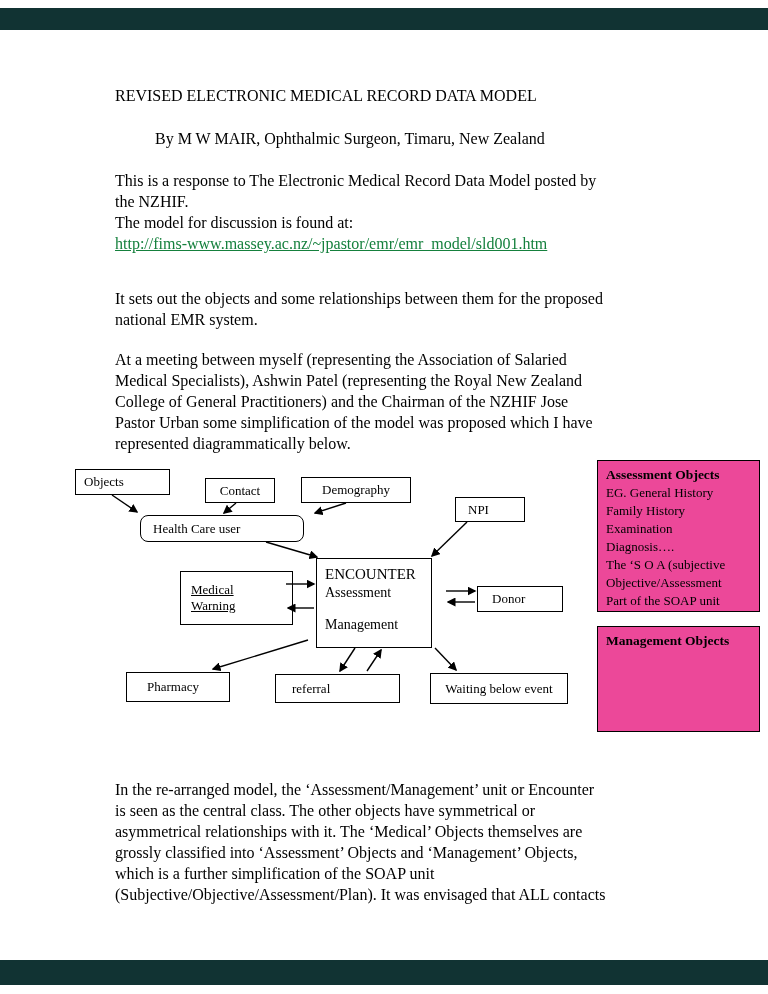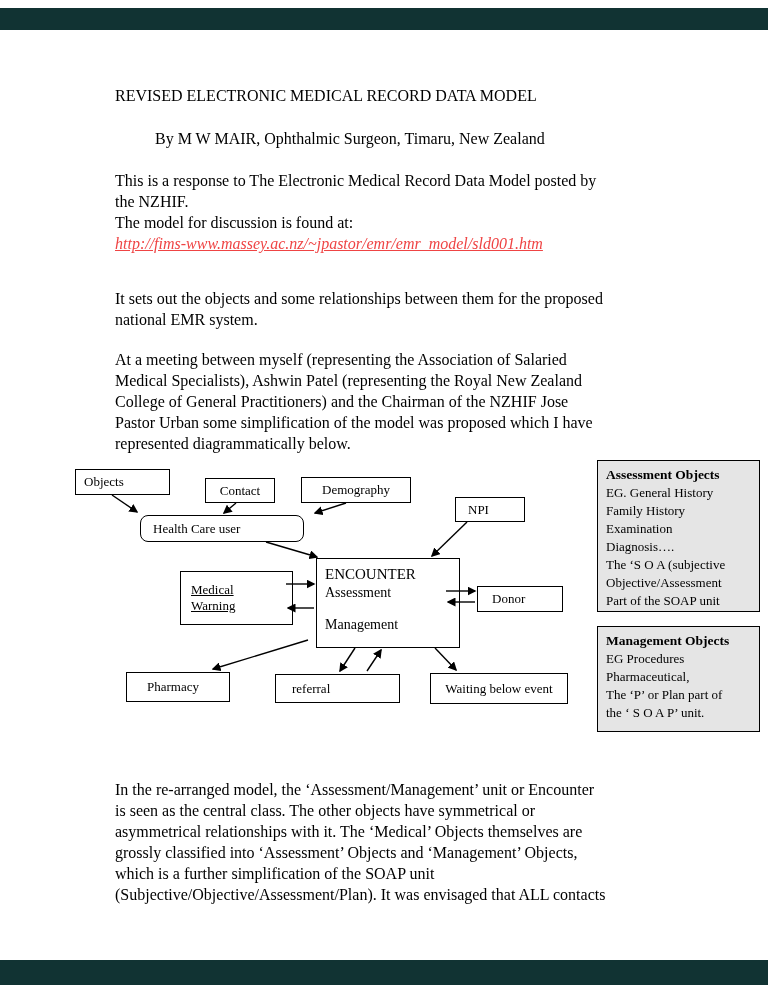--- a/index.html
+++ b/index.html
@@ -43,29 +43,29 @@
   .b-demography { left:301px; top:477px; width:110px; height:26px; align-items:center; }
   .b-npi        { left:455px; top:497px; width:70px;  height:25px; padding-left:12px; }
   .b-hcu        { left:140px; top:515px; width:164px; height:27px; padding-left:12px;border-radius:8px; }
   .b-medwarn    { left:180px; top:571px; width:113px; height:54px; padding-left:10px;text-decoration:underline; }
   .b-donor      { left:477px; top:586px; width:86px;  height:26px; padding-left:14px; }
   .b-pharmacy   { left:126px; top:672px; width:104px; height:30px; padding-left:20px; }
   .b-referral   { left:275px; top:674px; width:125px; height:29px; padding-left:16px; }
   .b-waiting    { left:430px; top:673px; width:138px; height:31px; align-items:center; }
 
   .b-encounter {
-    left:316px; top:558px; width:144px; height:90px;
+    left:316px; top:558px; width:116px; height:90px;
     padding:6px 8px; justify-content:flex-start;
   }
   .enc-title { font-size:15px; line-height:19px; }
   .enc-line  { font-size:14px; line-height:18px; }
   .enc-mgmt  { margin-top:14px; }
 
   .note {
-    position:absolute; border:1px solid #000; background:#e5e5e5;
+    position:absolute; border:1px solid #000; background:#ec4899;
     font-size:13px; line-height:18px; padding:5px 8px;
   }
   .n-assess { left:597px; top:460px; width:163px; height:152px; }
   .n-manage { left:597px; top:626px; width:163px; height:106px; }
   .note-title { font-weight:bold; font-size:13.5px; }
   .note-body  { white-space:pre-line; }
 
   svg.arrows {
     position:absolute; left:0; top:0; width:768px; height:994px;
     pointer-events:none;
@@ -78,21 +78,21 @@
 <div class="page">
 
   <div class="bar bar-top" style="background: rgb(17, 51, 51);"></div>
   <div class="bar bar-bottom" style="background: rgb(17, 51, 51);"></div>
 
   <div class="txt title">REVISED ELECTRONIC MEDICAL RECORD DATA MODEL</div>
   <div class="txt byline">By M W MAIR, Ophthalmic Surgeon, Timaru, New Zealand</div>
   <div class="txt intro">This is a response to The Electronic Medical Record Data Model posted by
 the NZHIF.
 The model for discussion is found at:</div>
-  <a class="doclink" href="#" style="color: #ef4444; font-style: italic;">http://fims-www.massey.ac.nz/~jpastor/emr/emr_model/sld001.htm</a>
+  <a class="doclink" href="#" style="color: #15803d;">http://fims-www.massey.ac.nz/~jpastor/emr/emr_model/sld001.htm</a>
   <div class="txt setsout">It sets out the objects and some relationships between them for the proposed
 national EMR system.</div>
   <div class="txt meeting">At a meeting between myself (representing the Association of Salaried
 Medical Specialists), Ashwin Patel (representing the Royal New  Zealand
 College of General Practitioners) and the Chairman of the NZHIF Jose
 Pastor Urban some simplification of the model was proposed which I have
 represented diagrammatically below.</div>
 
   <div class="dbox b-address">Objects</div>
   <div class="dbox b-contact">Contact</div>
@@ -118,24 +118,20 @@
     <div class="note-body">EG. General History
 Family History
 Examination
 Diagnosis….
 The ‘S O A (subjective
 Objective/Assessment
 Part of the SOAP unit</div>
   </div>
   <div class="note n-manage">
     <div class="note-title">Management Objects</div>
-    <div class="note-body">EG Procedures
-Pharmaceutical,
-The ‘P’ or Plan part of
-the ‘ S O A P’ unit.</div>
   </div>
 
   <svg class="arrows" viewBox="0 0 768 994">
     <defs>
       <marker id="ah" markerWidth="9" markerHeight="9" refX="7.5" refY="4.5" orient="auto" markerUnits="userSpaceOnUse">
         <path d="M0,0 L9,4.5 L0,9 z" fill="#000"></path>
       </marker>
     </defs>
     <line x1="112" y1="495" x2="137" y2="512" marker-end="url(#ah)"></line>
     <line x1="236" y1="503" x2="224" y2="513" marker-end="url(#ah)"></line>

